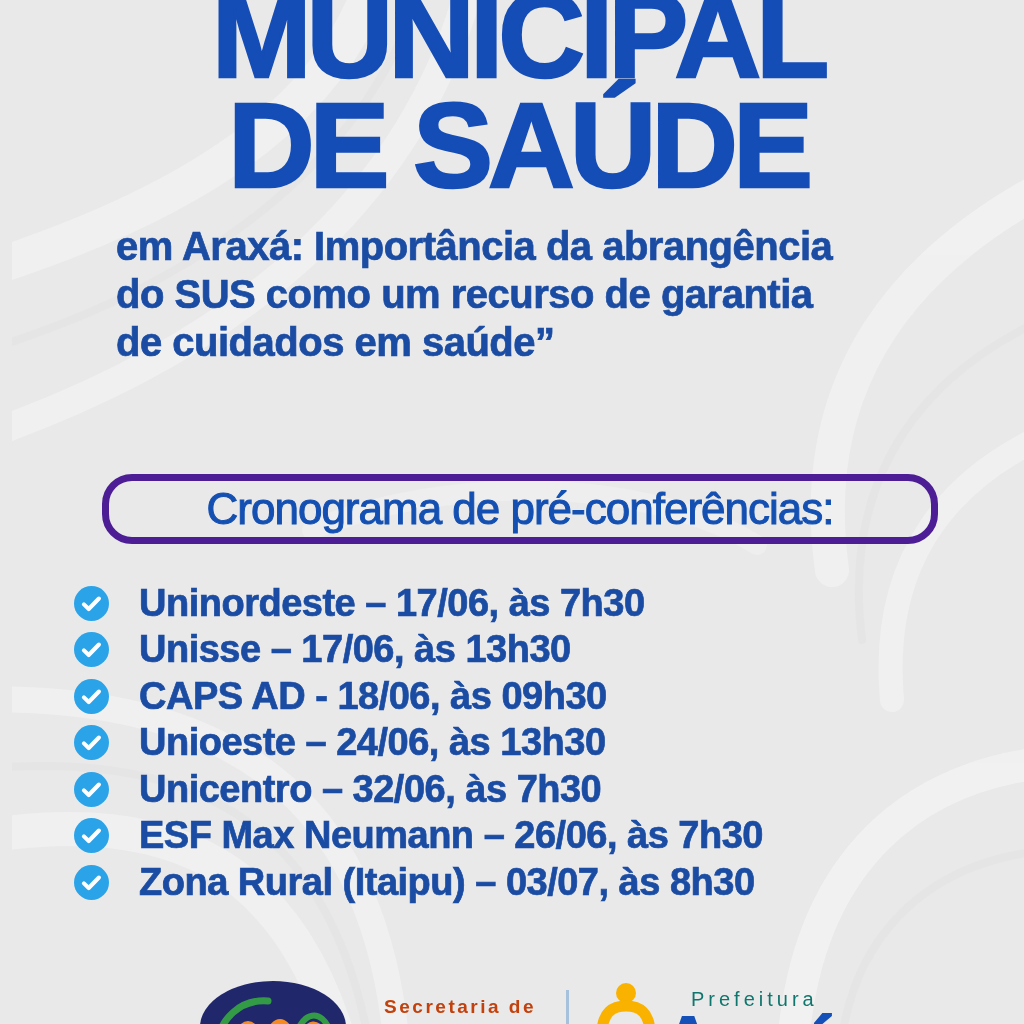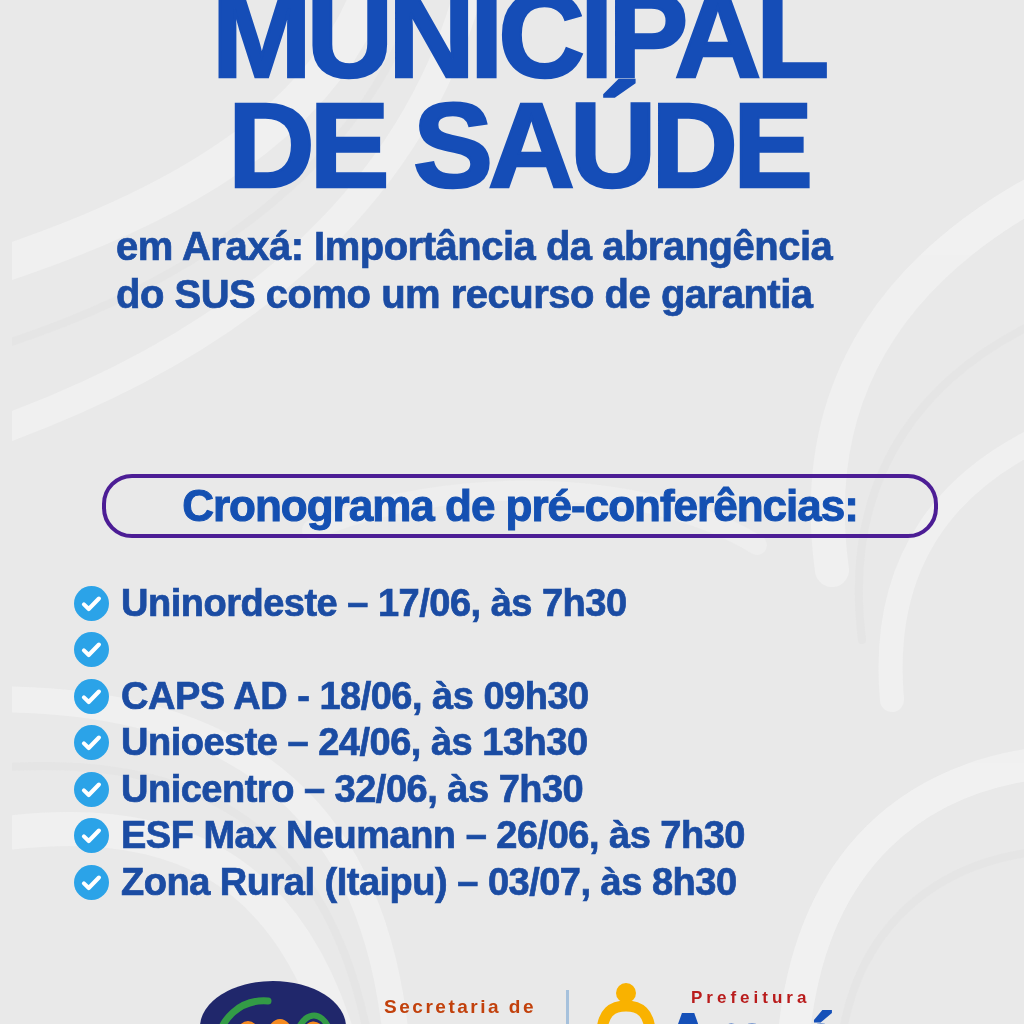--- a/index.html
+++ b/index.html
@@ -26,33 +26,33 @@
   .theme {
     position:absolute; left:104px; top:222px; margin:0;
     font-size:40px; font-weight:bold; color:#1B4CA3;
     line-height:48px; letter-spacing:-0.5px;
     -webkit-text-stroke:0.7px #1B4CA3;
   }
   .theme span { display:block; }
 
   .schedule-box {
     position:absolute; left:90px; right:86px; top:474px; height:56px;
-    border:4px solid #4c1d95; border-radius:30px;
+    border:7px solid #4c1d95; border-radius:30px;
     display:flex; align-items:center; justify-content:center;
-    font-size:44px; font-weight:bold; color:#1450B2;
+    font-size:44px; font-weight:normal; color:#1450B2;
     letter-spacing:-1px;
     -webkit-text-stroke:1px #1450B2;
     background:transparent;
   }
 
   .schedule-list {
     position:absolute; left:62px; top:580px;
     list-style:none; margin:0; padding:0;
   }
-  .schedule-item { display:flex; align-items:center; gap:12px; height:46.5px; }
+  .schedule-item { display:flex; align-items:center; gap:30px; height:46.5px; }
   .check { width:35px; height:35px; flex:0 0 35px; }
   .check svg { width:35px; height:35px; display:block; }
   .item-label {
     font-size:38px; font-weight:bold; color:#1B4CA3;
     letter-spacing:-0.5px; white-space:nowrap;
     -webkit-text-stroke:0.7px #1B4CA3;
   }
 
   .footer {
     position:absolute; top:958px; left:0; right:0;
@@ -66,22 +66,22 @@
   }
   .secretaria-line2 {
     display:block; font-size:30px; font-weight:bold;
     color:#1E57A8; margin-top:3px; letter-spacing:1px;
   }
   .divider { width:3px; height:90px; background:#A6C1DC; margin:32px 26px 0 30px; }
   .araxa-logo { display:flex; margin-top:22px; }
   .person-icon svg { width:62px; height:78px; display:block; margin-top:2px; }
   .araxa-text { margin-left:8px; }
   .prefeitura-label {
-    display:block; font-size:17px; font-weight:bold;
-    letter-spacing:4px; color:#b91c1c; margin:8px 0 0 26px;
+    display:block; font-size:20px; font-weight:normal;
+    letter-spacing:4px; color:#0f766e; margin:8px 0 0 26px;
   }
   .araxa-word {
     display:block; font-size:64px; font-weight:bold; color:#1550B8;
     line-height:0.9; margin-top:1px; letter-spacing:-1px;
     -webkit-text-stroke:2px #1550B8;
   }
 </style>
 </head>
 <body>
 
@@ -107,20 +107,21 @@
   </svg>
 
   <header class="title-block">
     <span class="title-line">MUNICIPAL</span>
     <span class="title-line">DE SAÚDE</span>
   </header>
 
   <p class="theme">
     <span>em Araxá: Importância da abrangência</span>
     <span>do SUS como um recurso de garantia</span>
+    <span>de cuidados em saúde”</span>
   </p>
 
   <div class="schedule-box">
     <span>Cronograma de pré-conferências:</span>
   </div>
 
   <ul class="schedule-list">
     <li class="schedule-item">
       <span class="check">
         <svg viewBox="0 0 24 24">
@@ -130,20 +131,21 @@
       </span>
       <span class="item-label">Uninordeste – 17/06, às 7h30</span>
     </li>
     <li class="schedule-item">
       <span class="check">
         <svg viewBox="0 0 24 24">
             <circle cx="12" cy="12" r="12" fill="#2BA3E8"></circle>
             <path d="M6.8 12.6l3.3 3.2 7-7.2" fill="none" stroke="#fff" stroke-width="2.8" stroke-linecap="round" stroke-linejoin="round"></path>
           </svg>
       </span>
+      <span class="item-label">Unisse – 17/06, às 13h30</span>
     </li>
     <li class="schedule-item">
       <span class="check">
         <svg viewBox="0 0 24 24">
             <circle cx="12" cy="12" r="12" fill="#2BA3E8"></circle>
             <path d="M6.8 12.6l3.3 3.2 7-7.2" fill="none" stroke="#fff" stroke-width="2.8" stroke-linecap="round" stroke-linejoin="round"></path>
           </svg>
       </span>
       <span class="item-label">CAPS AD - 18/06, às 09h30</span>
     </li>

